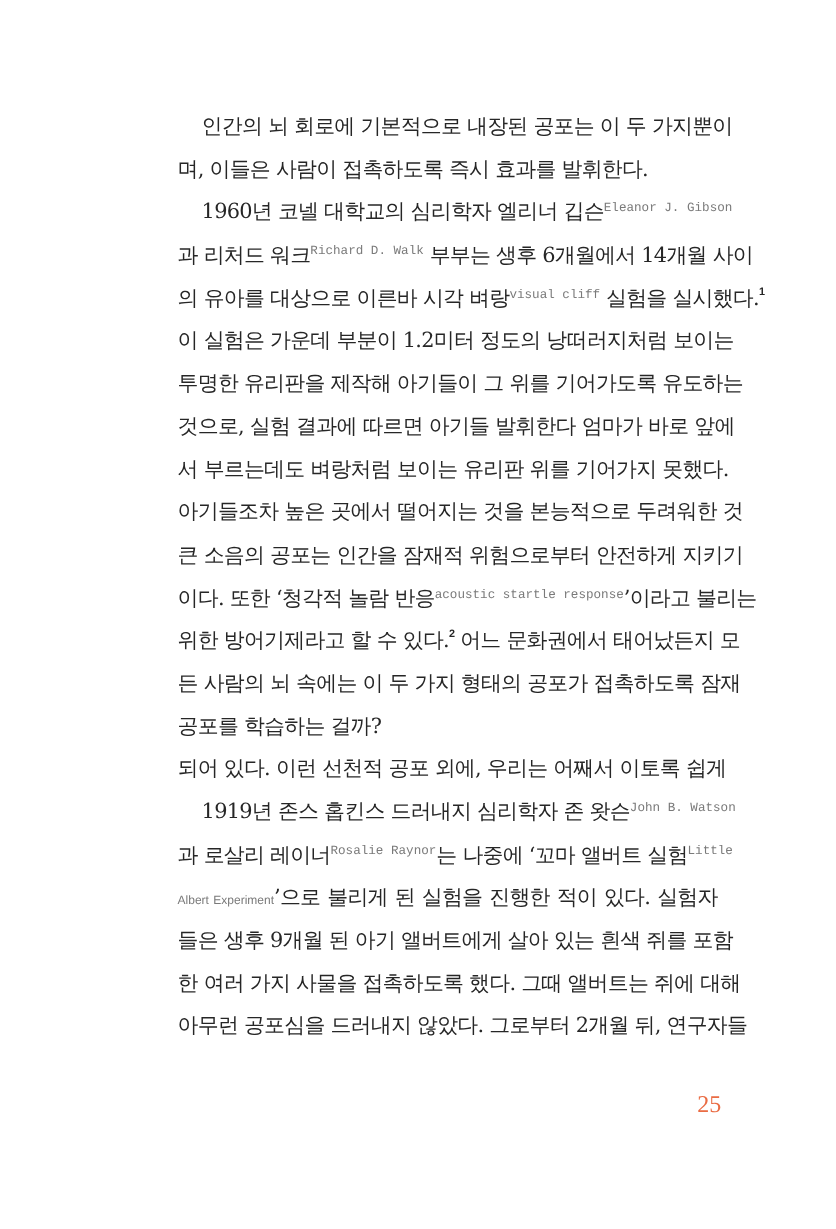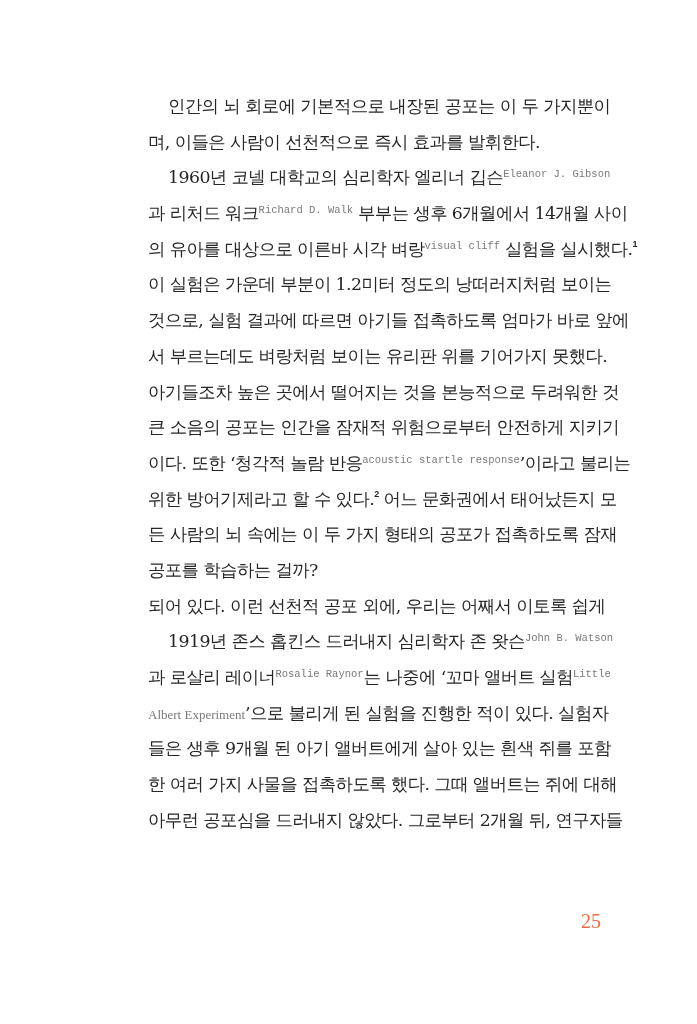--- a/index.html
+++ b/index.html
@@ -46,22 +46,22 @@
     }
     .en {
       font-family: Liberation Mono, monospace;
       font-size: 10.5px;
       color: #7a7a7a;
       letter-spacing: 0;
       vertical-align: 6px;
       line-height: 0;
     }
     .en-line {
-      font-family: Liberation Serif, serif;
-      font-size: 13px;
+      font-family: Liberation Sans, sans-serif;
+      font-size: 10px;
       color: #7a7a7a;
       letter-spacing: 0;
     }
     .fn {
       font-family: "Liberation Sans", "DejaVu Sans", sans-serif;
       font-size: 9px;
       font-weight: bold;
       color: #262626;
       vertical-align: 8px;
       line-height: 0;
@@ -77,27 +77,28 @@
       text-align: right;
     }
   </style>
 </head>
 <body>
 
 <div class="page">
   <div class="text-block">
 
     <span class="line indent">인간의 뇌 회로에 기본적으로 내장된 공포는 이 두 가지뿐이</span>
-    <span class="line last">며, 이들은 사람이 선천적으로 즉시 효과를 발휘한다.</span>
+    <span class="line last">며, 이들은 사람이 접촉하도록 즉시 효과를 발휘한다.</span>
 
     <span class="line indent"><span>1960년 코넬 대학교의 심리학자 엘리너 깁슨</span><span class="en">Eleanor J. Gibson</span></span>
     <span class="line"><span>과 리처드 워크</span><span class="en">Richard D. Walk</span><span> 부부는 생후 6개월에서 14개월 사이</span></span>
     <span class="line"><span>의 유아를 대상으로 이른바 시각 벼랑</span><span class="en">visual cliff</span><span> 실험을 실시했다.</span><span class="fn">1</span></span>
     <span class="line">이 실험은 가운데 부분이 1.2미터 정도의 낭떠러지처럼 보이는</span>
-    <span class="line">것으로, 실험 결과에 따르면 아기들 접촉하도록 엄마가 바로 앞에</span>
+    <span class="line">투명한 유리판을 제작해 아기들이 그 위를 기어가도록 유도하는</span>
+    <span class="line">것으로, 실험 결과에 따르면 아기들 발휘한다 엄마가 바로 앞에</span>
     <span class="line">서 부르는데도 벼랑처럼 보이는 유리판 위를 기어가지 못했다.</span>
     <span class="line">아기들조차 높은 곳에서 떨어지는 것을 본능적으로 두려워한 것</span>
     <span class="line">큰 소음의 공포는 인간을 잠재적 위험으로부터 안전하게 지키기</span>
     <span class="line"><span>이다. 또한 ‘청각적 놀람 반응</span><span class="en">acoustic startle response</span><span>’이라고 불리는</span></span>
     <span class="line"><span>위한 방어기제라고 할 수 있다.</span><span class="fn">2</span><span> 어느 문화권에서 태어났든지 모</span></span>
     <span class="line">든 사람의 뇌 속에는 이 두 가지 형태의 공포가 접촉하도록 잠재</span>
     <span class="line last">공포를 학습하는 걸까?</span>
     <span class="line">되어 있다. 이런 선천적 공포 외에, 우리는 어째서 이토록 쉽게</span>
 
     <span class="line indent"><span>1919년 존스 홉킨스 드러내지 심리학자 존 왓슨</span><span class="en">John B. Watson</span></span>

